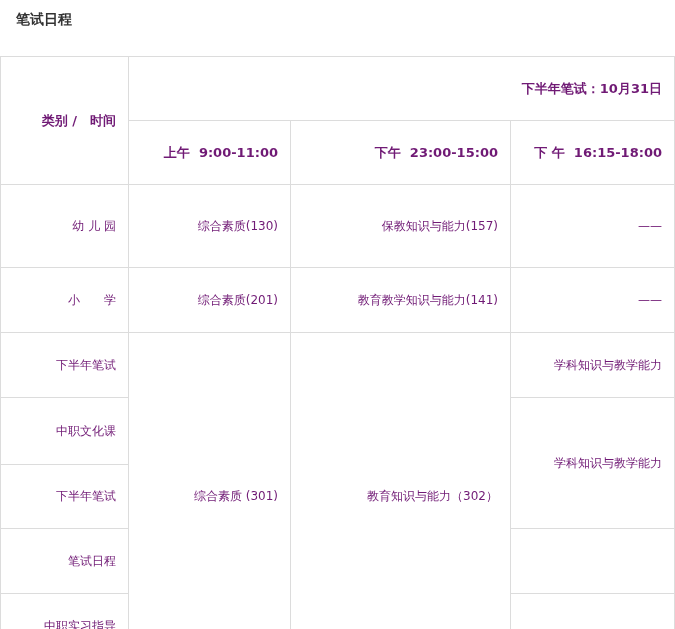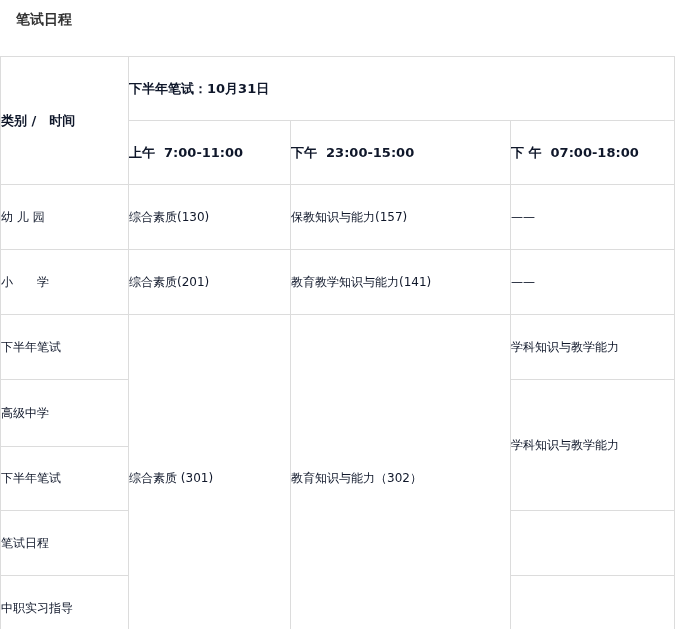--- a/index.html
+++ b/index.html
@@ -25,25 +25,25 @@
     position: absolute;
     left: 0;
     top: 56px;
     width: 674px;
     border-collapse: collapse;
     table-layout: fixed;
   }
   table.schedule th,
   table.schedule td {
     border: 1px solid #dcdcdc;
-    text-align: left;
+    text-align: right;
     vertical-align: middle;
     white-space: pre;
-    color: #0f172a;
-    padding: 0;
+    color: #701a75;
+    padding: 12px;
     overflow: hidden;
   }
   table.schedule th {
     font-size: 13px;
     font-weight: bold;
   }
   table.schedule td {
     font-size: 12px;
     font-weight: normal;
   }
@@ -61,46 +61,46 @@
       <col style="width:162px">
       <col style="width:220px">
       <col style="width:164px">
     </colgroup>
     <thead>
       <tr style="height:64px">
         <th rowspan="2">类别 /　时间</th>
         <th colspan="3">下半年笔试：10月31日</th>
       </tr>
       <tr style="height:64px">
-        <th>上午  7:00-11:00</th>
+        <th>上午  9:00-11:00</th>
         <th>下午  23:00-15:00</th>
-        <th>下 午  07:00-18:00</th>
+        <th>下 午  16:15-18:00</th>
       </tr>
     </thead>
     <tbody>
-      <tr style="height:65px">
+      <tr style="height:83px">
         <td>幼 儿 园</td>
         <td>综合素质(130)</td>
         <td>保教知识与能力(157)</td>
         <td>——</td>
       </tr>
       <tr style="height:65px">
         <td>小　　学</td>
         <td>综合素质(201)</td>
         <td>教育教学知识与能力(141)</td>
         <td>——</td>
       </tr>
       <tr style="height:65px">
         <td>下半年笔试</td>
         <td rowspan="5">综合素质 (301)</td>
         <td rowspan="5">教育知识与能力（302）</td>
         <td>学科知识与教学能力</td>
       </tr>
       <tr style="height:67px">
-        <td>高级中学</td>
+        <td>中职文化课</td>
         <td rowspan="2">学科知识与教学能力</td>
       </tr>
       <tr style="height:64px">
         <td>下半年笔试</td>
       </tr>
       <tr style="height:65px">
         <td>笔试日程</td>
         <td></td>
       </tr>
       <tr style="height:66px">

